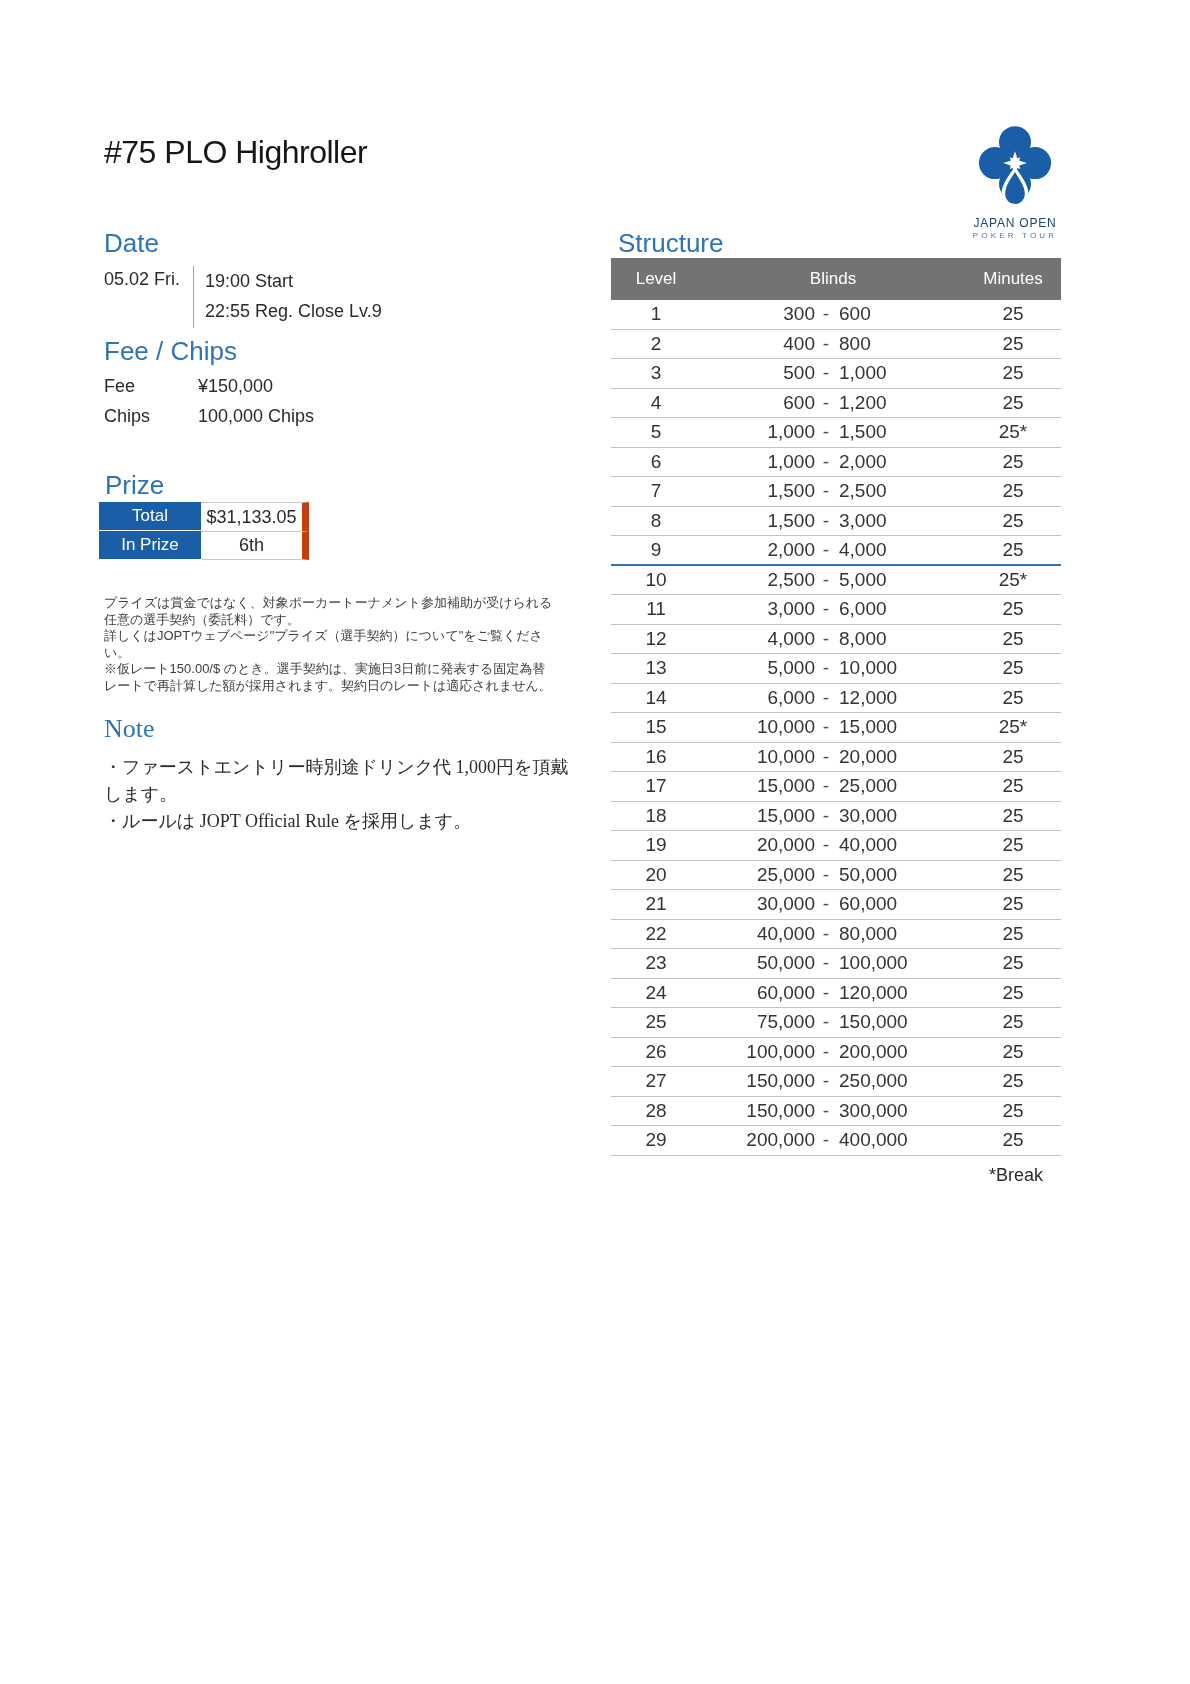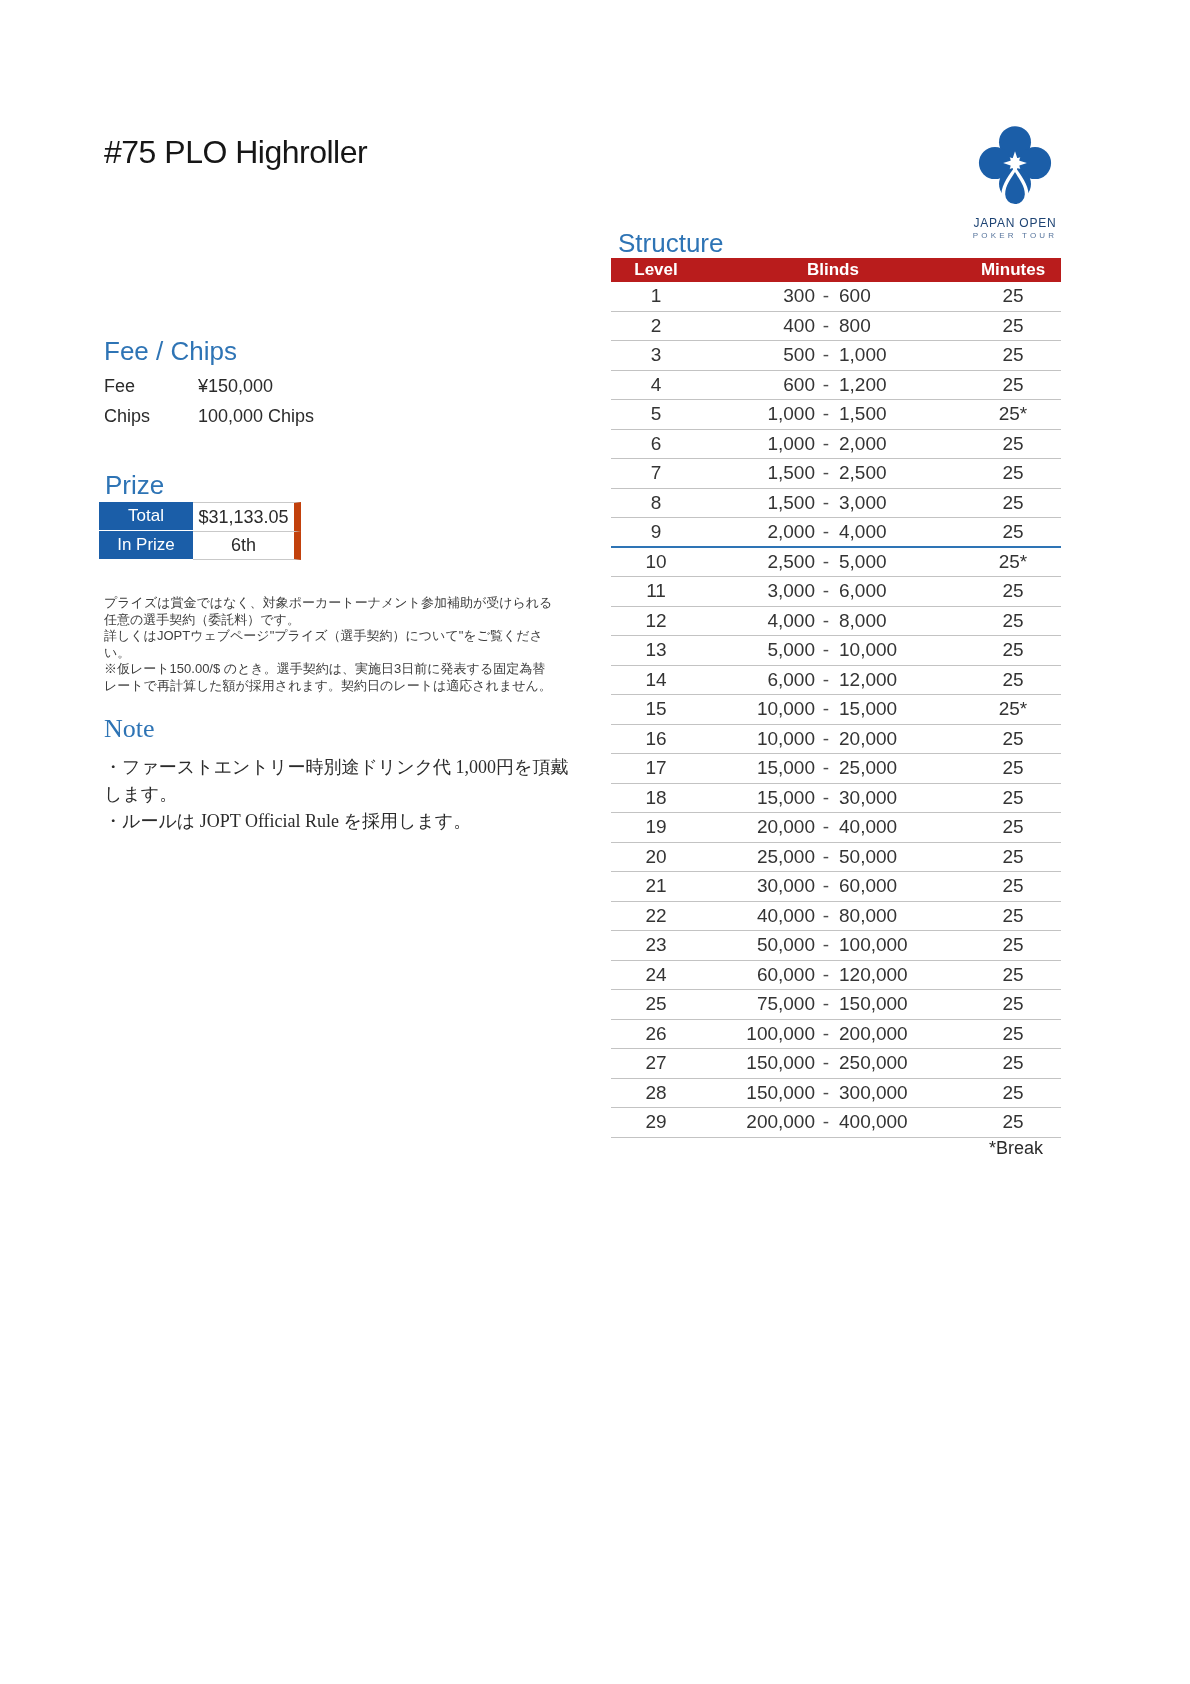--- a/index.html
+++ b/index.html
@@ -32,21 +32,21 @@
   .fee-rows { margin-top:10px; }
   .fee-row { display:flex; margin-bottom:9px; }
   .fee-label { width:94px; font-size:18px; color:#2b2b2b; line-height:21px; }
   .fee-value { font-size:18px; color:#2b2b2b; line-height:21px; }
   
   .prize-block { position:absolute; left:99px; top:470px; width:320px; }
   .prize-block .sec-h { margin-left:6px; }
   .prize-table { margin-top:2px; }
   .prize-row { display:flex; height:29px; }
   .prize-label {
-    width:94px; background:#1B5EA8; color:#fff; font-size:17px;
+    width:102px; background:#1B5EA8; color:#fff; font-size:17px;
     display:flex; align-items:center; justify-content:center;
     border-bottom:1px solid #fff;
   }
   .prize-value {
     width:108px; font-size:18px; color:#2b2b2b;
     display:flex; align-items:center; justify-content:center;
     border-top:1px solid #c9c9c9; border-right:7px solid #c2410c;
   }
   .prize-row:last-child .prize-value { border-bottom:1px solid #c9c9c9; }
   
@@ -55,40 +55,39 @@
   
   .note-block { position:absolute; left:104px; top:714px; width:480px;font-family:Liberation Serif, serif; }
   .note-items { margin-top:10px; }
   .note-items div { font-size:18px; line-height:27px; color:#2b2b2b; }
   
   .structure-block { position:absolute; left:611px; top:228px; width:450px; }
   .structure-block .sec-h { margin-left:7px; }
   .stable { margin-top:0; width:450px; }
   .shead {
     display:grid; grid-template-columns:90px 264px 96px;
-    background:#b91c1c; color:#fff; height:24px; align-items:center;
+    background:#737373; color:#fff; height:42px; align-items:center;
     font-size:17px;
-    font-weight:bold;
   }
   .shead .h-level { text-align:center; }
   .shead .h-blinds { text-align:center; }
   .shead .h-min { text-align:center; }
   .srow {
     display:grid; grid-template-columns:90px 114px 22px 128px 96px;
     height:29.5px; align-items:center; font-size:19px; color:#343434;
     border-bottom:1px solid #c3c3c3; background:#fff;
   }
   .srow.reg-close { border-bottom:2px solid #2E74B5; }
   .c-level { text-align:center; }
   .c-sb { text-align:right; }
   .c-dash { text-align:center; color:#4d4d4d; }
   .c-bb { text-align:left; padding-left:2px; }
   .c-min { text-align:center; }
   .break-note { width:450px; text-align:right; padding-right:18px;
-    font-size:18px; color:#2b2b2b; }
+    margin-top:9px; font-size:18px; color:#2b2b2b; }
 </style>
 </head>
 <body>
 
 <div class="page">
 
   <div class="title">#75 PLO Highroller</div>
 
   <div class="logo">
     <svg width="82" height="92" viewBox="0 0 100 112">
@@ -97,20 +96,30 @@
       <circle cx="74.5" cy="50" r="19.5" fill="#1B5EA8"></circle>
       <circle cx="50" cy="75.5" r="19.5" fill="#1B5EA8"></circle>
       <path d="M50 35.5 L53.6 46.4 L64.5 50 L53.6 53.6 L50 64.5 L46.4 53.6 L35.5 50 L46.4 46.4 Z" fill="#ffffff"></path>
       <path d="M50 54 C55.5 63 66.5 75.5 66.5 88 a16.5 16.5 0 0 1 -33 0 C33.5 75.5 44.5 63 50 54 Z" fill="#ffffff"></path>
       <path d="M50 61 C54.3 68 62 77.5 62 88 a12 12 0 0 1 -24 0 C38 77.5 45.7 68 50 61 Z" fill="#1B5EA8"></path>
     </svg>
     <div class="logo-l1">JAPAN OPEN</div>
     <div class="logo-l2">POKER TOUR</div>
   </div>
 
+  <div class="date-block">
+    <div class="sec-h">Date</div>
+    <div class="date-row">
+      <div class="date-day">05.02 Fri.</div>
+      <div class="date-times">
+        <div>19:00 Start</div>
+        <div>22:55 Reg. Close Lv.9</div>
+      </div>
+    </div>
+  </div>
 
   <div class="fee-block">
     <div class="sec-h">Fee / Chips</div>
     <div class="fee-rows">
       <div class="fee-row">
         <div class="fee-label">Fee</div>
         <div class="fee-value">¥150,000</div>
       </div>
       <div class="fee-row">
         <div class="fee-label">Chips</div>

